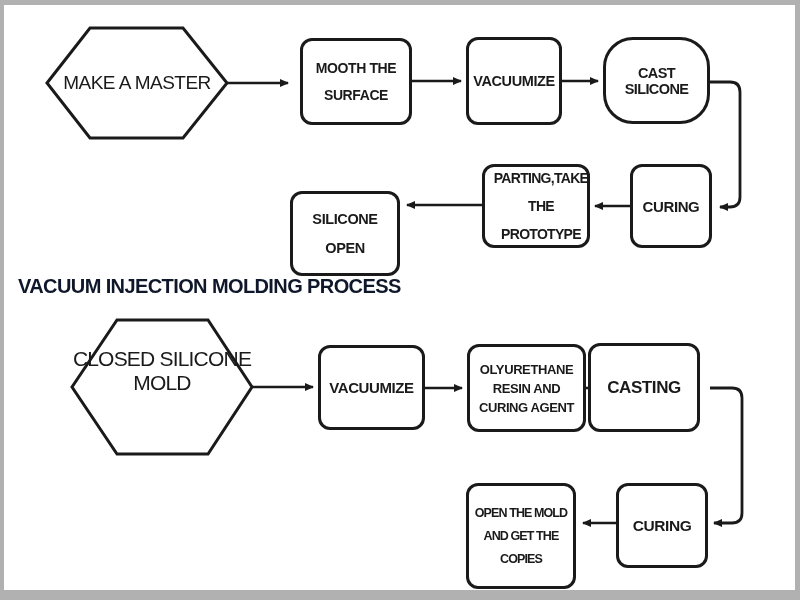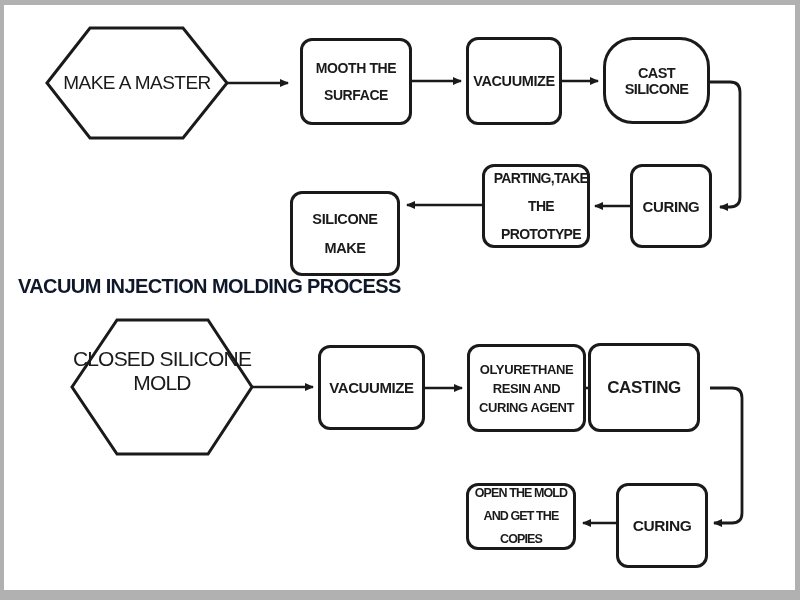--- a/index.html
+++ b/index.html
@@ -62,21 +62,21 @@
   .n-smooth   { left: 300px; top: 38px;  width: 112px; height: 87px; font-size: 14px;   line-height: 27px; }
   .n-vac1     { left: 466px; top: 37px;  width: 96px;  height: 88px; font-size: 14.5px; }
   .n-cast     { left: 603px; top: 37px;  width: 107px; height: 87px; font-size: 14.5px; letter-spacing: -0.6px; border-radius: 30px; }
   .n-curing1  { left: 630px; top: 164px; width: 82px;  height: 84px; font-size: 15px; }
   .n-parting  { left: 482px; top: 164px; width: 108px; height: 84px; font-size: 14px;   line-height: 28px; letter-spacing: -0.7px; padding-left: 10px; }
   .n-mold     { left: 290px; top: 163px; width: 110px; height: 85px; font-size: 14.5px; line-height: 29px; margin-top: 28px; }
   .n-vac2     { left: 318px; top: 345px; width: 107px; height: 85px; font-size: 15px; }
   .n-resin    { left: 467px; top: 344px; width: 119px; height: 88px; font-size: 13px;   line-height: 19px; }
   .n-casting  { left: 588px; top: 343px; width: 112px; height: 89px; font-size: 17px; }
   .n-curing2  { left: 616px; top: 483px; width: 92px;  height: 85px; font-size: 15.5px; }
-  .n-open     { left: 466px; top: 483px; width: 110px; height: 67px; font-size: 12.5px; line-height: 23px; letter-spacing: -0.9px; }
+  .n-open     { left: 466px; top: 483px; width: 110px; height: 106px; font-size: 12.5px; line-height: 23px; letter-spacing: -0.9px; }
 
   .hex1-label { left: 47px; top: 28px;  width: 180px; height: 110px; font-size: 19px;   letter-spacing: -0.5px; }
   .hex2-label { left: 72px; top: 320px; width: 180px; height: 102px; font-size: 21px; letter-spacing: -0.8px; }
 </style>
 </head>
 <body>
 
 <div class="frame">
 
   <svg class="overlay" viewBox="0 0 800 600">
@@ -122,21 +122,21 @@
   </div>
   <div class="box n-curing1">
     <span class="line">CURING</span>
   </div>
   <div class="box n-parting">
     <span class="line">PARTING,TAKE</span>
     <span class="line">THE PROTOTYPE</span>
   </div>
   <div class="box n-mold">
     <span class="line">SILICONE</span>
-    <span class="line">MAKE</span>
+    <span class="line">OPEN</span>
   </div>
 
   <div class="section-title">VACUUM INJECTION MOLDING PROCESS</div>
 
   <div class="box n-vac2">
     <span class="line">VACUUMIZE</span>
   </div>
   <div class="box n-resin">
     <span class="line">OLYURETHANE</span>
     <span class="line">RESIN AND</span>

